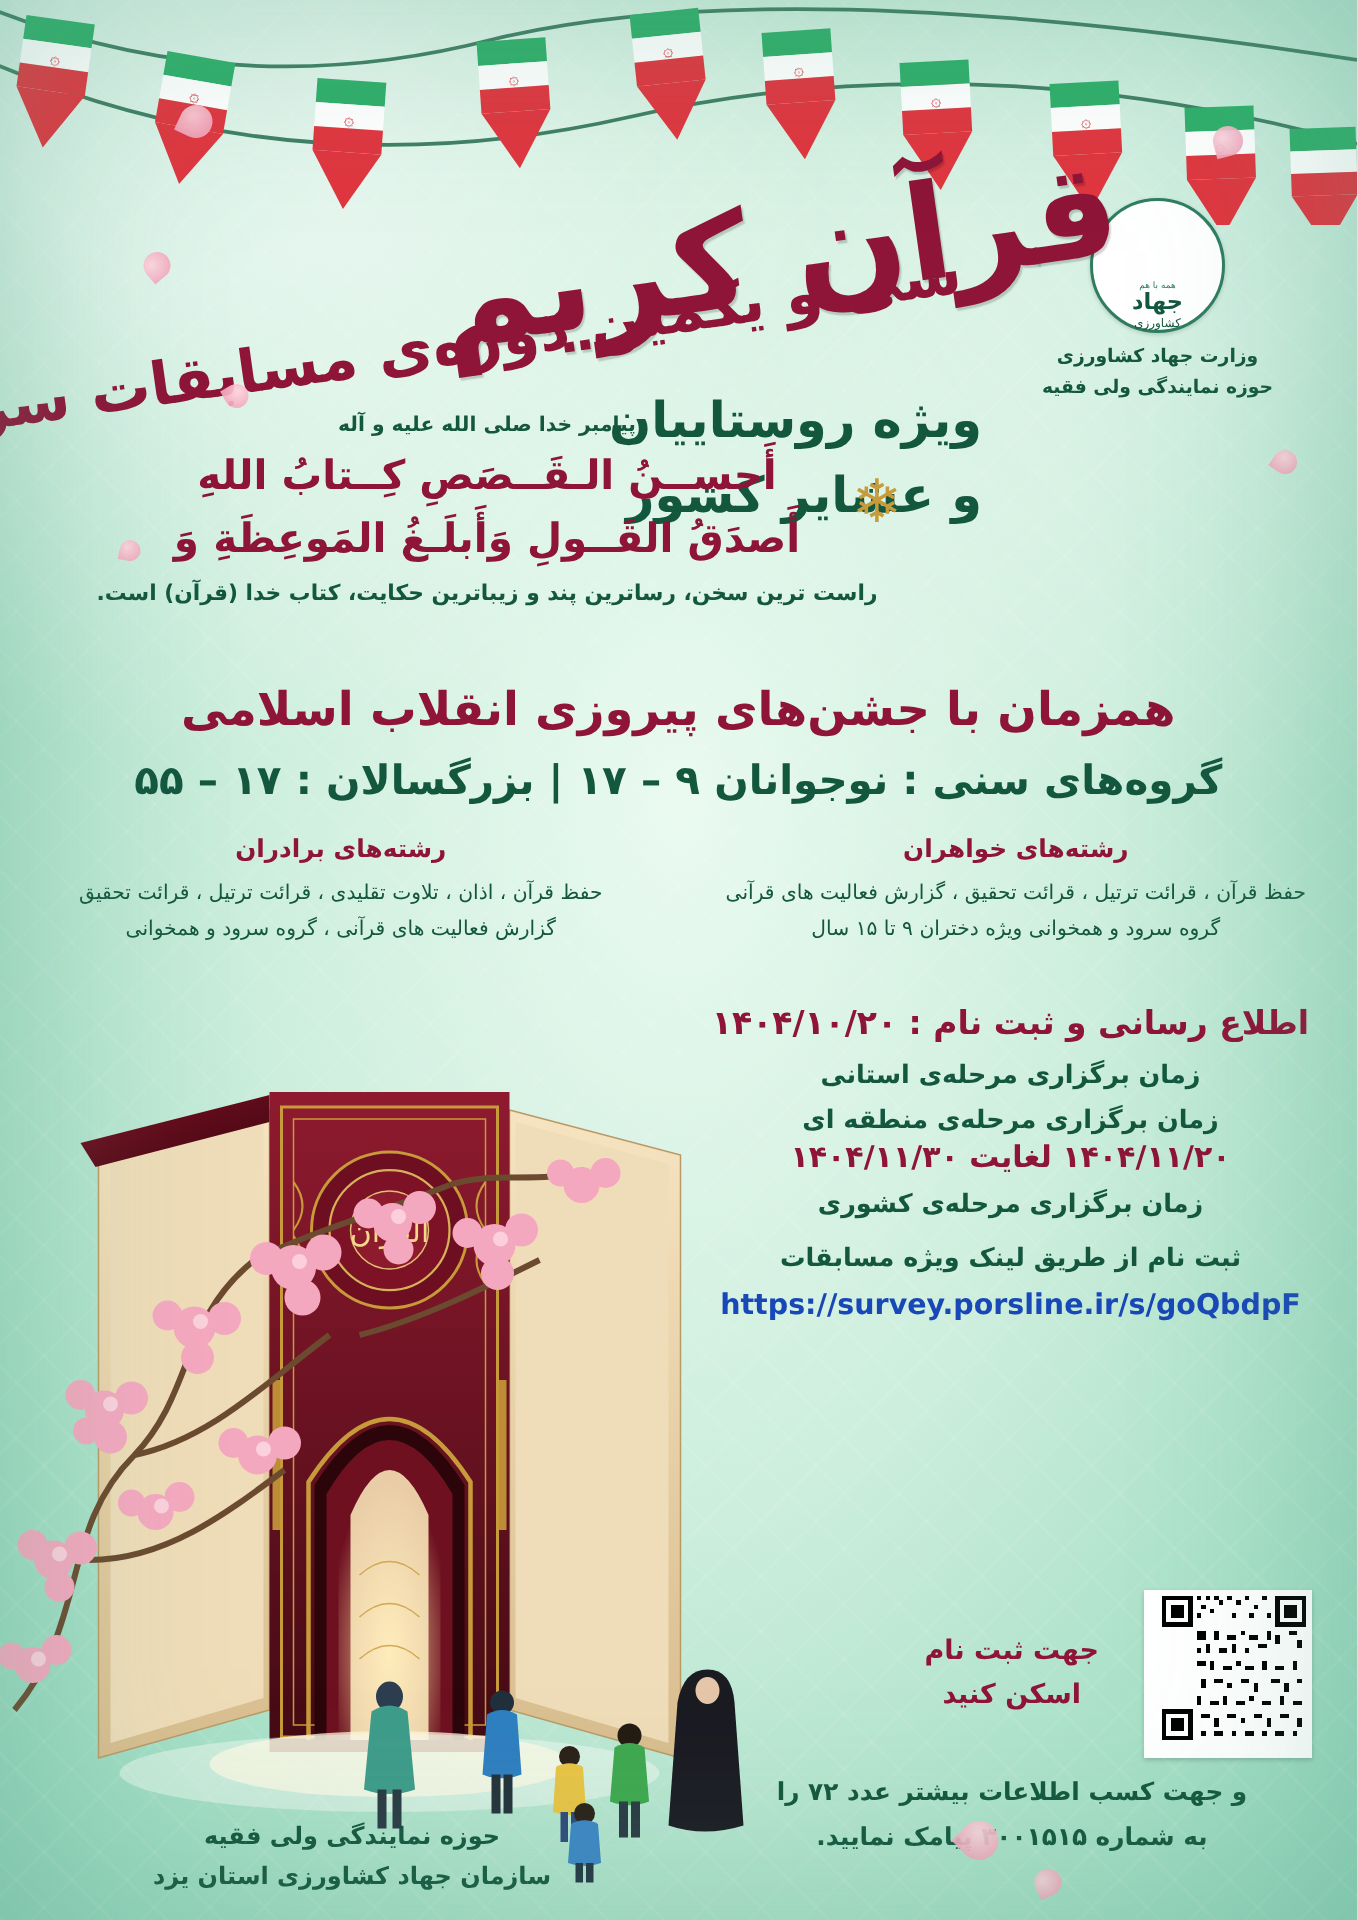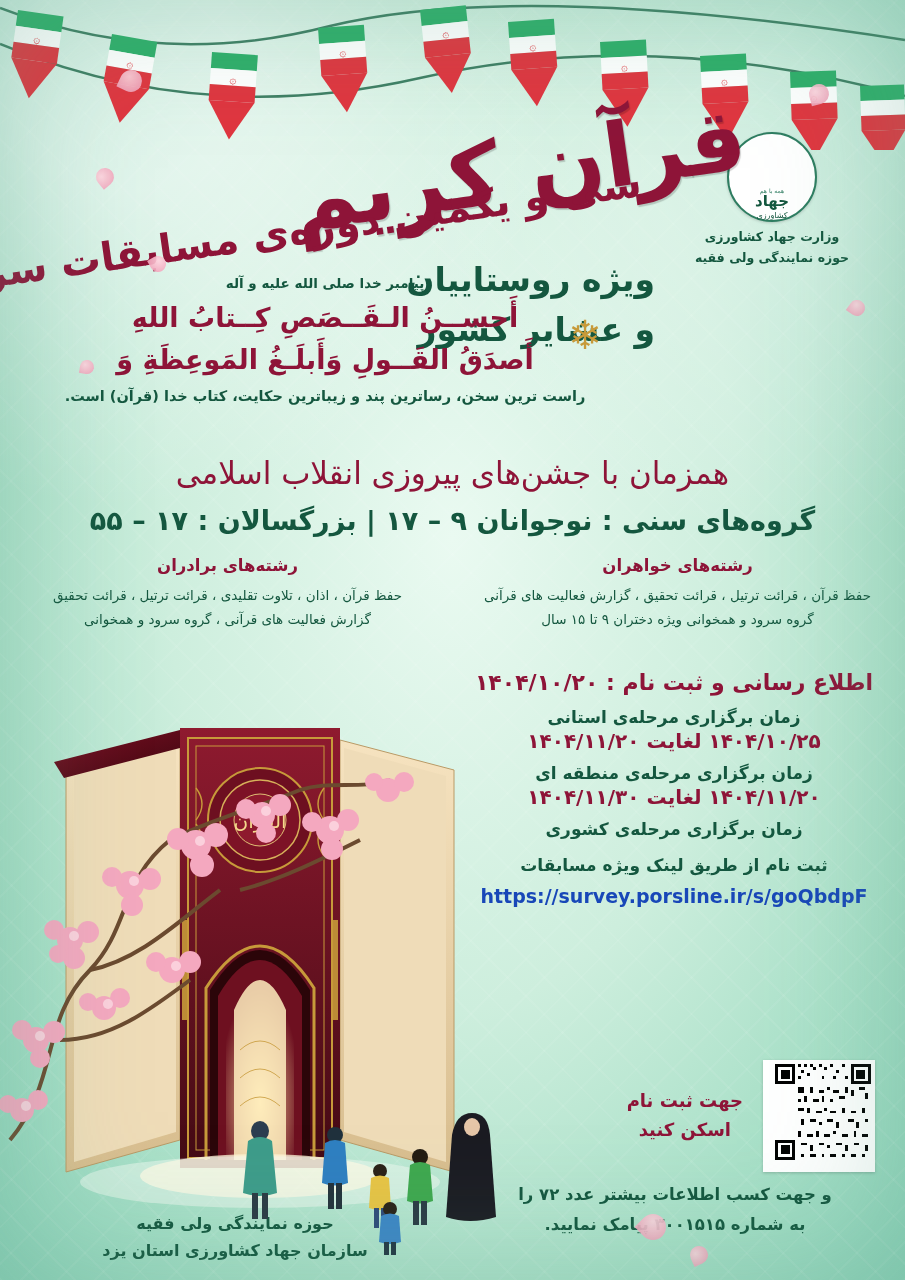--- a/index.html
+++ b/index.html
@@ -92,21 +92,21 @@
   .hadith .fa{font-size:14.5px;font-weight:bold;margin-top:7px;color:#14573f;}
   .hadith .src{font-size:10.5px;margin-top:4px;color:#2e6d56;}
   .ornament{
     position:absolute;right:-8px;top:40px;width:56px;height:56px;
     color:#c79a3a;font-size:40px;line-height:1;
   }
 
   
   .banner{
     position:absolute;top:455px;right:0;width:100%;text-align:center;
-    font-size:31px;font-weight:normal;color:#8e1438;
+    font-size:31px;font-weight:bold;color:#8e1438;
   }
   .age-groups{
     position:absolute;top:505px;right:0;width:100%;text-align:center;
     font-size:27px;font-weight:bold;color:#14573f;
   }
 
   
   .cols{
     position:absolute;top:556px;right:0;width:100%;
     display:flex;justify-content:center;gap:60px;
@@ -135,21 +135,21 @@
     font-size:17px;font-weight:bold;color:#14573f;margin-top:16px;
   }
   .info .link{
     font-size:19px;font-weight:bold;color:#1847b8;margin-top:10px;
     direction:ltr;word-break:break-all;
   }
 
   
   .qr-row{
     position:absolute;top:1060px;right:30px;width:400px;
-    display:flex;align-items:center;justify-content:flex-start;gap:20px;
+    display:flex;align-items:center;justify-content:flex-start;gap:30px;
   }
   .qr-box{
     width:104px;height:104px;background:#fff;padding:4px;
     box-shadow:0 1px 3px rgba(0,0,0,.2);
   }
   .qr-cap{font-size:18px;font-weight:bold;color:#8e1438;line-height:1.6;text-align:center;}
   .sms{
     position:absolute;top:1180px;right:20px;width:420px;text-align:center;
     font-size:16.5px;font-weight:bold;color:#14573f;line-height:1.8;
   }
@@ -300,21 +300,20 @@
       <h4>رشته‌های برادران</h4>
       <p style="white-space:pre-line;">حفظ قرآن ، اذان ، تلاوت تقلیدی ، قرائت ترتیل ، قرائت تحقیق
 گزارش فعالیت های قرآنی ، گروه سرود و همخوانی</p>
     </div>
   </div>
 
   <div class="info">
     <div class="headline">اطلاع رسانی و ثبت نام : ۱۴۰۴/۱۰/۲۰</div>
 
     <div class="lbl">زمان برگزاری مرحله‌ی استانی</div>
-    <div class="val">۱۴۰۴/۱۰/۲۵ لغایت ۱۴۰۴/۱۱/۲۰</div>
 
     <div class="lbl">زمان برگزاری مرحله‌ی منطقه ای</div>
     <div class="val">۱۴۰۴/۱۱/۲۰ لغایت ۱۴۰۴/۱۱/۳۰</div>
 
     <div class="lbl">زمان برگزاری مرحله‌ی کشوری</div>
 
     <div class="reg-note">ثبت نام از طریق لینک ویژه مسابقات</div>
     <div class="link">https://survey.porsline.ir/s/goQbdpF</div>
   </div>
 

